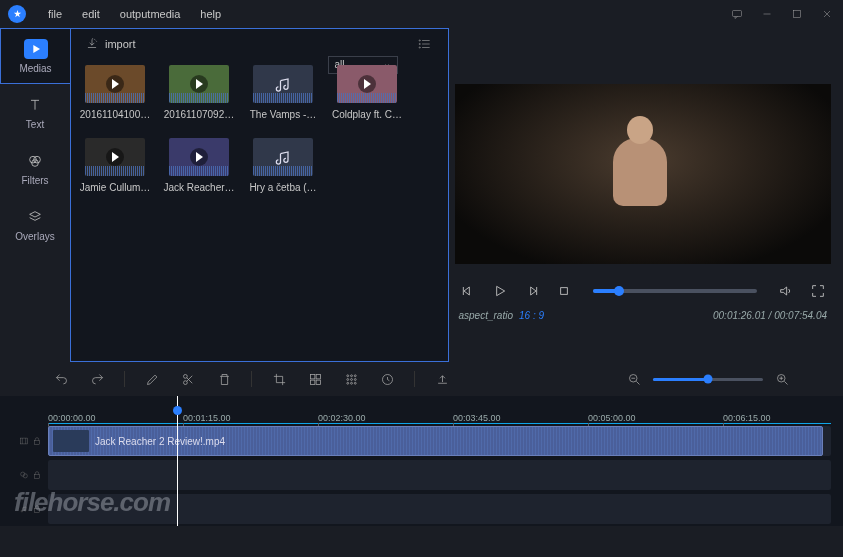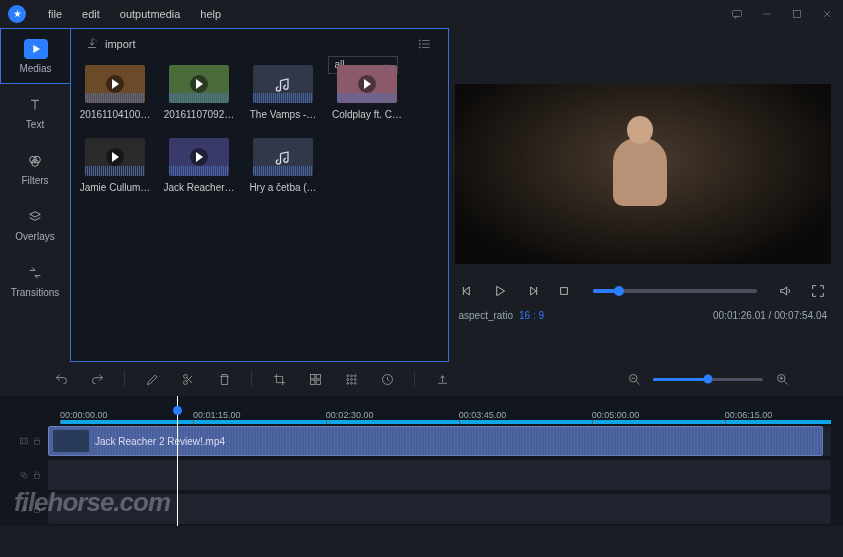--- a/index.html
+++ b/index.html
@@ -40,21 +40,21 @@
 .thumb-img { width: 60px; height: 38px; background: #3b3430; border-radius: 2px; position: relative; overflow: hidden; display: flex; align-items: center; justify-content: center; }
 .thumb.selected .thumb-img { outline: 2px solid #f0d84a; outline-offset: -1px; }
 .thumb-img .play { width: 0; height: 0; border-left: 7px solid #fff; border-top: 5px solid transparent; border-bottom: 5px solid transparent; z-index: 2; }
 .thumb-img .play-circle { position: absolute; width: 18px; height: 18px; border-radius: 50%; background: rgba(0,0,0,0.45); display: flex; align-items: center; justify-content: center; }
 .thumb-img.audio { background: #30384a; }
 .thumb-img.audio svg { width: 20px; height: 20px; stroke: #dde; fill: #dde; }
 .thumb-img.waveform::after { content:""; position:absolute; bottom:0; left:0; right:0; height:10px; background: repeating-linear-gradient(90deg,#4a6fb8 0 1px,transparent 1px 2px); opacity:0.8; }
 .thumb-label { font-size: 10px; color: #c8c8c8; width: 74px; text-align:center; white-space: nowrap; overflow: hidden; text-overflow: ellipsis; }
 
 
-.preview { flex: 1; padding: 10px 12px 0 6px; display: flex; flex-direction: column; }
+.preview { flex: 1; padding: 10px 12px 0 6px; display: flex; flex-direction: column; font-style: italic; }
 .preview-canvas { height: 180px; background: #000; margin-top: 46px; position: relative; overflow:hidden; }
 .preview-canvas::before { content:""; position:absolute; inset:0; background: radial-gradient(ellipse at 50% 42%, #4a3b2e 0%, #2a221b 40%, #0b0a09 80%); }
 .actor { position:absolute; left:42%; top:30%; width:54px; height:68px; background:#b89176; border-radius:24px 24px 10px 10px; }
 .actor::after { content:""; position:absolute; top:-22px; left:14px; width:26px; height:28px; background:#c9a486; border-radius:50%; }
 .transport { margin-top: 18px; display: flex; align-items: center; gap: 14px; padding: 0 4px; }
 .tbtn { width: 18px; height: 18px; cursor: pointer; display: flex; align-items: center; justify-content: center; }
 .tbtn svg { width: 16px; height: 16px; stroke: #c8c8c8; fill: none; stroke-width: 1.3; }
 .slider { flex: 1; height: 4px; background: #4a5160; border-radius: 2px; position: relative; margin: 0 6px; cursor: pointer; }
 .slider::before { content:""; position:absolute; left:0; top:0; bottom:0; right:84%; background:#2b7fff; border-radius:2px; }
 .slider .knob { position:absolute; left:16%; top:50%; width:10px; height:10px; background:#2b7fff; border-radius:50%; transform:translate(-50%,-50%); }
@@ -67,21 +67,21 @@
 .toolrow .divider { width:1px; height:16px; background:#333; }
 .tool { width:18px; height:18px; cursor:pointer; display:flex; align-items:center; justify-content:center; }
 .tool svg { width:15px; height:15px; stroke:#aaa; fill:none; stroke-width:1.2; }
 .zoom-group { margin-left:auto; display:flex; align-items:center; gap:10px; }
 .zoom-slider { width:110px; height:3px; background:#4a5160; border-radius:2px; position:relative; cursor:pointer; }
 .zoom-slider::before { content:""; position:absolute; left:0; top:0; bottom:0; right:50%; background:#2b7fff; border-radius:2px; }
 .zoom-slider .knob { position:absolute; left:50%; top:50%; width:9px; height:9px; background:#2b7fff; border-radius:50%; transform:translate(-50%,-50%); }
 
 
 .timeline { flex:1; background:#12161e; padding: 4px 12px 0 12px; position:relative; }
-.ruler { height:24px; display:flex; align-items:flex-end; border-bottom:4px solid #0ea5e9; font-size:9px; color:#9aa; position:relative; margin-left:48px; }
+.ruler { height:24px; display:flex; align-items:flex-end; border-bottom:1px solid #0ea5e9; font-size:9px; color:#9aa; position:relative; margin-left:36px; }
 .ruler-tick { position:absolute; bottom:0; }
 .ruler-tick::after { content:""; position:absolute; bottom:-4px; left:0; width:1px; height:4px; background:#5a5f6a; }
 .track-row { display:flex; align-items:center; height:34px; }
 .track-head { width:36px; display:flex; align-items:center; justify-content:center; gap:3px; }
 .track-head svg { width:10px; height:10px; stroke:#777; fill:none; }
 .lock { width:9px; height:9px; }
 .track-body { flex:1; height:30px; background:#1e232e; border-radius:2px; position:relative; }
 .clip { position:absolute; top:0; bottom:0; background:#4a5f9a; border:1px solid #6a7fba; border-radius:2px; display:flex; align-items:center; padding:0 4px; overflow:hidden; }
 .clip-wave { position:absolute; inset:0; background: repeating-linear-gradient(90deg,#5a7fc8 0 1px,transparent 1px 3px); opacity:0.35; }
 .clip-thumb { width:36px; height:22px; background:#2a3b5a; border-radius:1px; margin-right:6px; flex-shrink:0; position:relative; z-index:1; }
@@ -159,28 +159,20 @@
       <div class="side-label">Filters</div>
     </div>
     <div class="side-item">
       <div class="side-ico">
           <svg viewBox="0 0 24 24">
             <path d="M12 4 L20 8 L12 12 L4 8 Z M4 13 L12 17 L20 13"></path>
           </svg>
         </div>
       <div class="side-label">Overlays</div>
     </div>
-    <div class="side-item">
-      <div class="side-ico">
-          <svg viewBox="0 0 24 24">
-            <path d="M4 8 H12 L8 4 M20 16 H12 L16 20"></path>
-          </svg>
-        </div>
-      <div class="side-label">Transitions</div>
-    </div>
   </div>
 
   <div class="media-panel">
     <div class="media-header">
       <div class="import-btn">
         <svg viewBox="0 0 24 24">
             <path d="M12 4 V14 M8 10 L12 14 L16 10 M5 18 H19"></path>
             <path d="M12 3 A9 9 0 0 1 20 8" stroke-dasharray="2 2"></path>
           </svg>
         <span>import</span>

